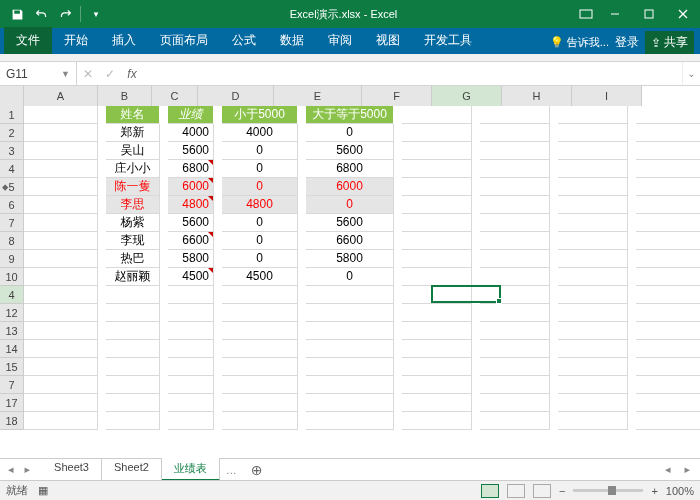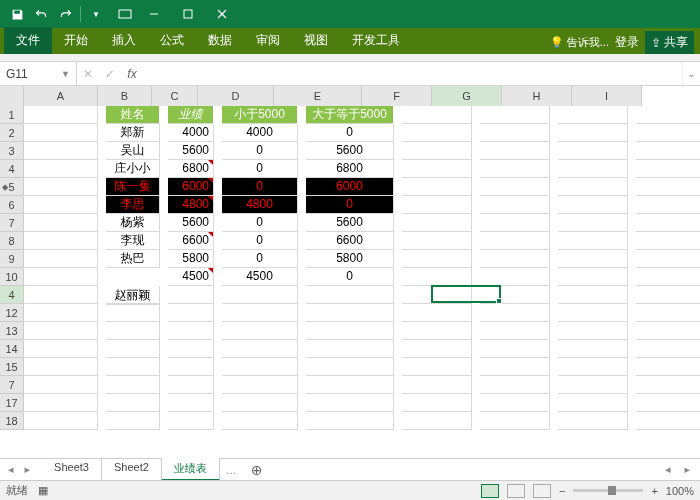--- a/index.html
+++ b/index.html
@@ -7,21 +7,21 @@
 
 .titlebar { height: 28px; background: #0e7c42; display: flex; align-items: center; color: #fff; font-size: 11px; }
 .qat { display: flex; align-items: center; gap: 2px; padding: 0 6px; }
 .qat .icon-btn { width: 22px; height: 22px; display: flex; align-items: center; justify-content: center; color: #fff; }
 .qat .sep { width: 1px; height: 16px; background: rgba(255,255,255,0.3); margin: 0 2px; }
 .title-text { flex: 1; text-align: center; }
 .win-controls { display: flex; }
 .win-controls .wbtn { width: 34px; height: 28px; display: flex; align-items: center; justify-content: center; color: #fff; }
 .ribbon-icon { width: 24px; height: 28px; display:flex; align-items:center; justify-content:center; color:#fff;}
 
-.tabs { height: 26px; background: #4d7c0f; display: flex; align-items: flex-end; color: #fff; font-size: 12px; padding-left: 4px; }
+.tabs { height: 26px; background: #0369a1; display: flex; align-items: flex-end; color: #fff; font-size: 12px; padding-left: 4px; }
 .tabs .tab { padding: 5px 12px 5px; cursor: pointer; }
 .tabs .tab.file { background: #0b6336; }
 .tabs .right { margin-left: auto; display: flex; align-items: center; gap: 6px; padding-right: 6px; }
 .tabs .right .hint { font-size: 11px; display:flex; align-items:center; gap:3px;}
 .tabs .right .share { background: #0b6336; padding: 3px 6px; display:flex; align-items:center; gap:3px;}
 
 .ribbon-space { height: 8px; background: #f1f1f1; border-bottom: 1px solid #d4d4d4; }
 
 .formula-bar { height: 24px; background: #fff; border-bottom: 1px solid #d4d4d4; display: flex; align-items: center; font-size: 12px; }
 .name-box { width: 77px; padding: 0 6px; border-right: 1px solid #d4d4d4; height: 100%; display: flex; align-items: center; color: #444; }
@@ -42,21 +42,21 @@
 .rh.sel { background: #d3e6d3; }
 .rh .smart { position: absolute; left: 2px; font-size: 9px; color: #666; }
 
 .cells { position: absolute; left: 24px; top: 20px; }
 .row { display: flex; height: 18px; gap: 8px; }
 .cell { height: 18px; border-right: 1px solid #d9d9d9; border-bottom: 1px solid #d9d9d9; font-size: 12px; line-height: 17px; padding: 0 4px; position: relative; overflow: hidden; white-space: nowrap; }
 .cell.hd { background: #8bc34a; color: #fff; text-align: center; border-right-color: #fff;}
 .cell.hd:last-child { border-right-color: #d9d9d9;}
 .cell.c { text-align: center; }
 .cell.r { text-align: right; }
-.cell.hl { background: #000000; color: #ff0000; }
+.cell.hl { background: #e5e5e5; color: #ff0000; }
 .cell .redtri { position: absolute; top: 0; right: 0; width: 0; height: 0; border-top: 5px solid #c00; border-left: 5px solid transparent; }
 
 .active-cell { position: absolute; border: 2px solid #0e7c42; pointer-events: none; }
 .active-cell .handle { position: absolute; right: -3px; bottom: -3px; width: 6px; height: 6px; background: #0e7c42; border: 1px solid #fff;}
 
 .sheet-tabs { position: absolute; bottom: 20px; left: 0; right: 0; height: 22px; background: #fff; border-top: 1px solid #ccc; display: flex; align-items: center; font-size: 11px; }
 .st-nav { padding: 0 8px; color: #888; letter-spacing: 4px;}
 .st-tab { padding: 3px 12px; border-right: 1px solid #ccc; color: #444; }
 .st-tab.active { border-bottom: 2px solid #0e7c42; color: #0e7c42; background: #fff; }
 .st-add { padding: 0 8px; color: #666; font-size: 14px;}
@@ -87,20 +87,21 @@
         </svg>
       </div>
     <div class="icon-btn">
         <svg width="13" height="13" viewBox="0 0 16 16" fill="none" stroke="currentColor" stroke-width="1.5">
           <path d="M11 3l3 3-3 3M14 6H7a4 4 0 00-4 4v1"></path>
         </svg>
       </div>
     <div class="sep"></div>
     <div class="icon-btn" style="font-size:9px;">▾</div>
   </div>
+  <div class="title-text">Excel演示.xlsx - Excel</div>
   <div class="ribbon-icon">
       <svg width="14" height="10" viewBox="0 0 14 10" fill="none" stroke="currentColor">
         <rect x="1" y="1" width="12" height="8"></rect>
       </svg>
     </div>
   <div class="win-controls">
     <div class="wbtn">
         <svg width="10" height="10" viewBox="0 0 10 10" stroke="currentColor">
           <line x1="1" y1="5" x2="9" y2="5"></line>
         </svg>
@@ -117,20 +118,21 @@
         </svg>
       </div>
   </div>
 </div>
 
 <div class="tabs">
   <div class="tab file">文件</div>
   <div id="ribbon-tabs-container" style="display:flex;align-items:flex-end;">
       <div class="tab">开始</div>
       <div class="tab">插入</div>
+      <div class="tab">页面布局</div>
       <div class="tab">公式</div>
       <div class="tab">数据</div>
       <div class="tab">审阅</div>
       <div class="tab">视图</div>
       <div class="tab">开发工具</div>
     </div>
   <div class="right">
     <div class="hint">
         <span>💡</span>
         <span>告诉我...</span>
@@ -286,21 +288,21 @@
         <div class="cell r" style="width: 46px;">5800</div>
         <div class="cell c" style="width: 76px;">0</div>
         <div class="cell c" style="width: 88px;">5800</div>
         <div class="cell " style="width: 70px;"></div>
         <div class="cell " style="width: 70px;"></div>
         <div class="cell " style="width: 70px;"></div>
         <div class="cell " style="width: 70px;"></div>
       </div>
       <div class="row">
         <div class="cell " style="width: 74px;"></div>
-        <div class="cell c" style="width: 54px; margin-top: 19px;">赵丽颖</div>
+        <div class="cell c" style="width: 54px;">赵丽颖</div>
         <div class="cell r" style="width: 46px;">4500<div class="redtri"></div></div>
         <div class="cell c" style="width: 76px;">4500</div>
         <div class="cell c" style="width: 88px;">0</div>
         <div class="cell " style="width: 70px;"></div>
         <div class="cell " style="width: 70px;"></div>
         <div class="cell " style="width: 70px;"></div>
         <div class="cell " style="width: 70px;"></div>
       </div>
       <div class="row">
         <div class="cell " style="width: 74px;"></div>

